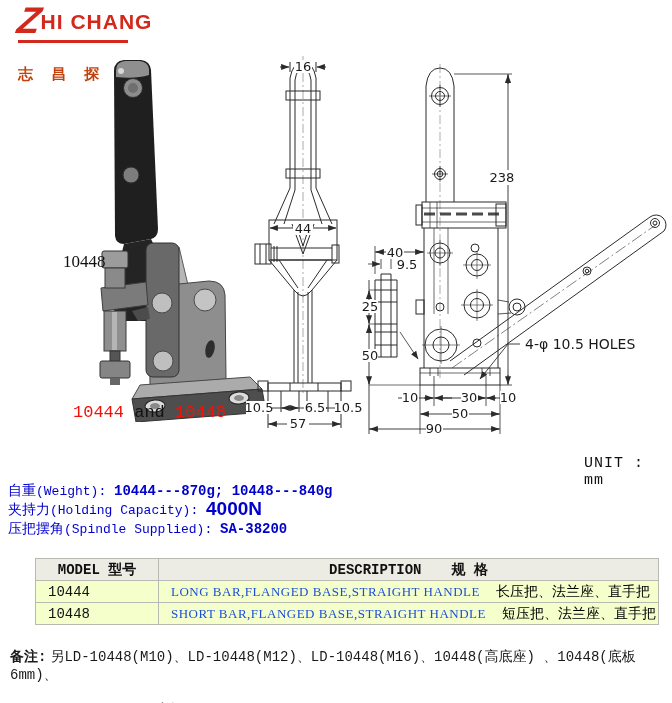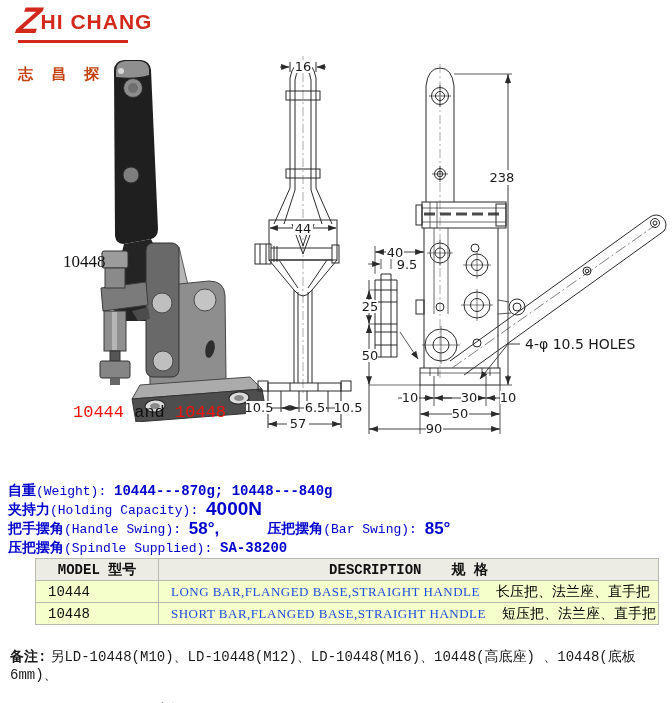--- a/index.html
+++ b/index.html
@@ -21,21 +21,21 @@
   .caption .red{color:#ef1309;}
   .unit{left:584px;top:455px;font-family:"Liberation Mono",monospace;font-size:15px;letter-spacing:1px;}
 
   
   svg text{font-family:"DejaVu Sans",sans-serif;font-size:13px;fill:#1a1a1a;}
   svg .note-t{font-size:14px;}
 
   
   .specs{left:8px;top:480px;color:#0000cd;}
   .spec-line{height:19px;line-height:19px;white-space:nowrap;}
-  .zh{font-weight:bold;font-size:14px;}
+  .zh{font-weight:normal;font-size:14px;}
   .en{font-family:"Liberation Mono",monospace;font-size:13px;}
   .val{font-family:"Liberation Mono",monospace;font-weight:bold;font-size:14px;}
   .val-big{font-weight:bold;font-size:19px;vertical-align:-1px;text-align:right;}
   .val-deg{font-weight:bold;font-size:17px;vertical-align:-1px;}
   .gap{display:inline-block;width:48px;}
 
   
   .tbl-wrap{left:35px;top:558px;}
   table{border-collapse:collapse;width:624px;table-layout:fixed;
         font-family:"Liberation Mono",monospace;font-size:14px;border:1px solid #8f8f89;}
@@ -349,25 +349,25 @@
       <rect x="138" y="329" width="17" height="13" fill="#fff"></rect>
       <text x="146" y="340" text-anchor="middle">10</text>
       <rect x="90" y="345" width="17" height="13" fill="#fff"></rect>
       <text x="98" y="356" text-anchor="middle">50</text>
       <rect x="64" y="360" width="17" height="13" fill="#fff"></rect>
       <text x="72" y="371" text-anchor="middle">90</text>
       <text x="163" y="287" class="note-t">4-φ 10.5 HOLES</text>
     </g>
   </svg>
 
+  <div class="abs unit">UNIT : mm</div>
 
   <div class="abs specs">
     <div class="spec-line"><span class="zh">自重</span><span class="en">(Weight): </span><span class="val">10444---870g; 10448---840g</span></div>
     <div class="spec-line"><span class="zh">夹持力</span><span class="en">(Holding Capacity): </span><span class="val-big">4000N</span></div>
-    <div class="spec-line"><span class="zh">把手摆角</span><span class="en">(Handle Swing): </span><span class="val-deg">58°,</span><span class="gap"></span><span class="zh">压把摆角</span><span class="en">(Bar Swing): </span><span class="val-deg">85°</span></div>
     <div class="spec-line"><span class="zh">压把摆角</span><span class="en">(Spindle Supplied): </span><span class="val">SA-38200</span></div>
   </div>
 
   <div class="abs tbl-wrap">
     <table>
       <thead>
         <tr>
           <th class="c1">MODEL 型号</th>
           <th><span>DESCRIPTION</span><span class="hz">规 格</span></th>
         </tr>

